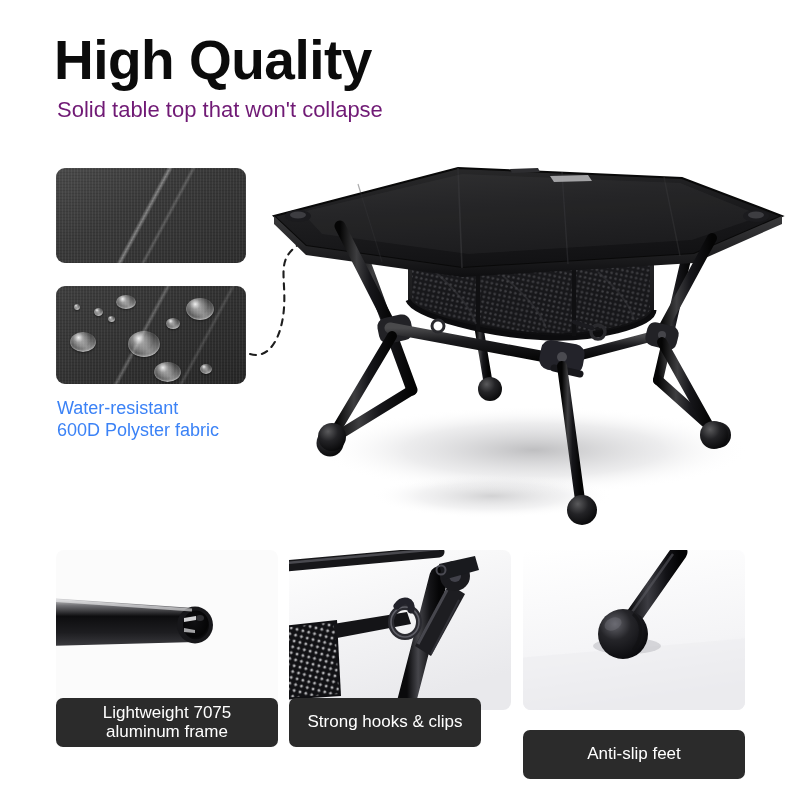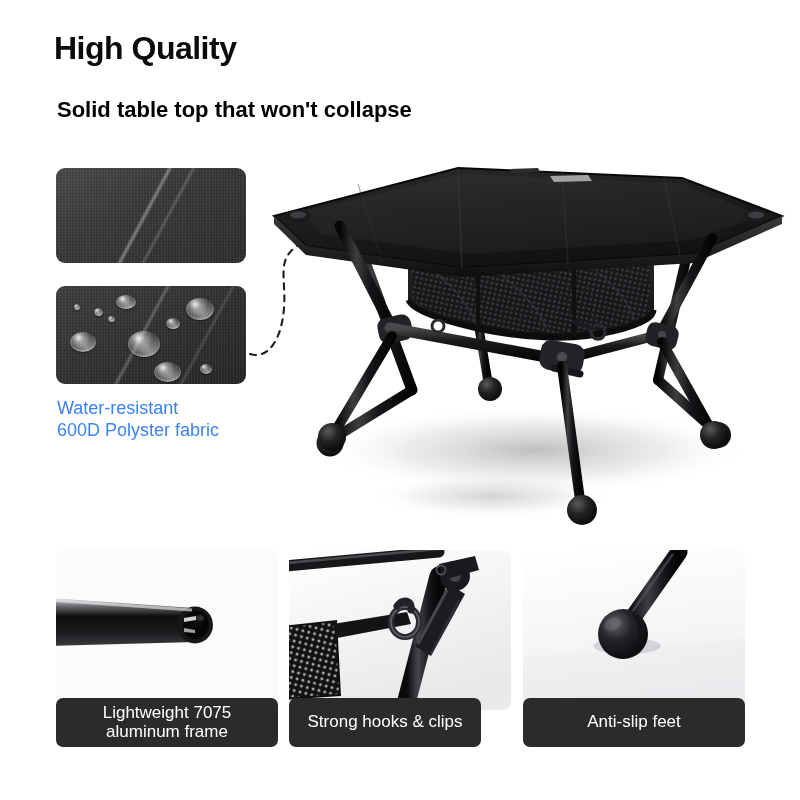--- a/index.html
+++ b/index.html
@@ -16,34 +16,34 @@
     height: 800px;
     background: #ffffff;
     overflow: hidden;
   }
 
   
   .headline {
     position: absolute;
     left: 54px;
     top: 32px;
-    font-size: 32px;
+    font-size: 55px;
     font-weight: bold;
     color: #0b0b0b;
     letter-spacing: -0.5px;
     line-height: 1.05;
     white-space: nowrap;
   }
   .subhead {
     position: absolute;
     left: 57px;
     top: 97px;
     font-size: 22px;
-    font-weight: bold;
-    color: #000000;
+    font-weight: normal;
+    color: #701a75;
     white-space: nowrap;
   }
 
   
   .thumb {
     position: absolute;
     border-radius: 9px;
     overflow: hidden;
   }
   #thumb-seam {
@@ -128,21 +128,21 @@
     align-items: center;
     justify-content: center;
     text-align: center;
     font-size: 17px;
     line-height: 1.08;
     padding: 0 6px;
     box-sizing: border-box;
   }
   #caption-frame { left: 56px;  top: 698px; width: 222px; }
   #caption-hooks { left: 289px; top: 698px; width: 192px; }
-  #caption-feet  { left: 523px; top: 698px; width: 222px; }
+  #caption-feet  { left: 523px; top: 730px; width: 222px; }
 
   .fabric-caption {
     position: absolute;
     left: 57px;
     top: 398px;
     font-size: 18px;
     line-height: 1.22;
     color: #3b82f6;
     white-space: pre-line;
   }

